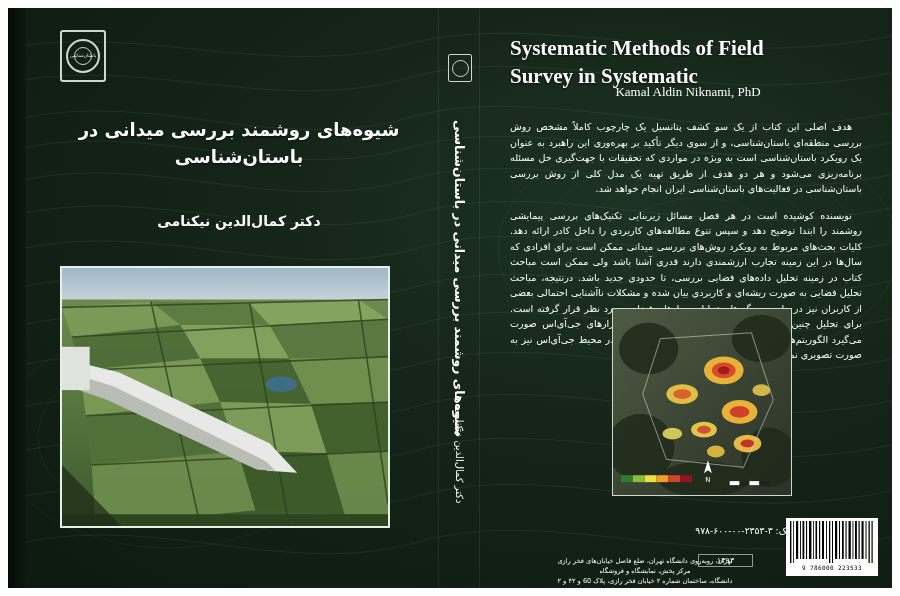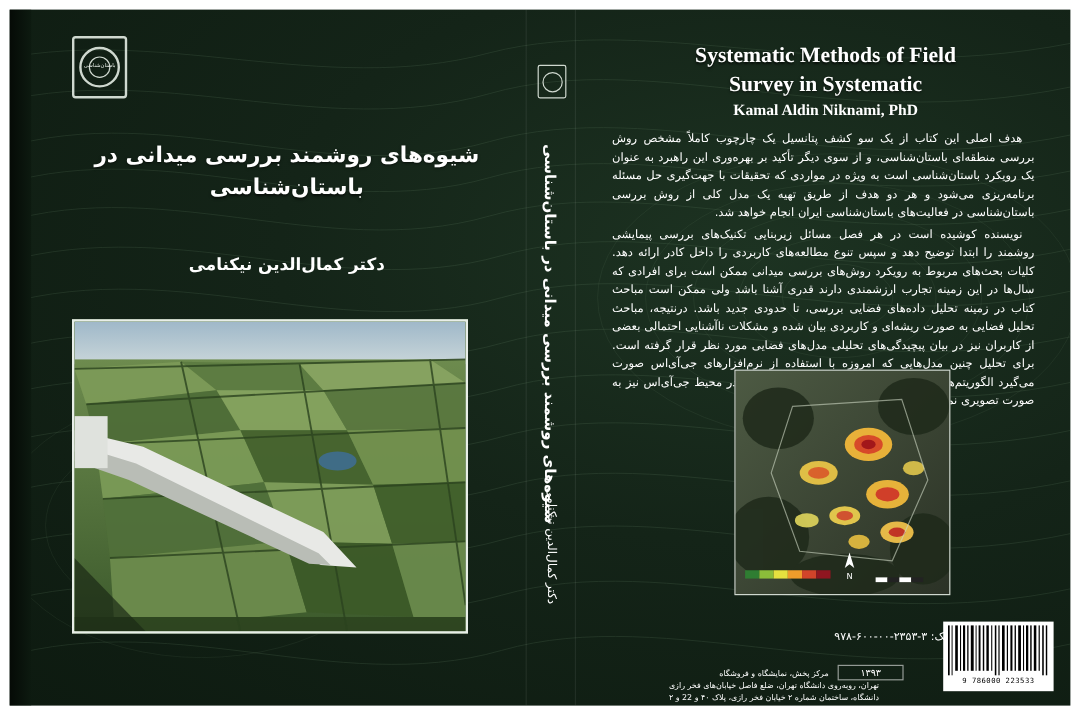--- a/index.html
+++ b/index.html
@@ -166,51 +166,50 @@
   .front-cover {
     position: absolute;
     left: 472px; top: 0;
     width: 412px; height: 100%;
   }
 
   .front-title {
     position: absolute;
     left: 30px; top: 26px;
     width: 356px;
-    text-align: center;
     color: #ffffff;
     font-family: "Liberation Serif", serif;
-    font-size: 18px;
+    font-size: 21px;
     font-weight: bold;
     line-height: 1.35;
     text-shadow: 0 1px 2px rgba(0,0,0,.7);
   }
   .front-author {
     position: absolute;
     left: 30px; top: 76px;
     width: 356px;
     text-align: center;
     color: #ffffff;
     font-family: "Liberation Serif", serif;
     font-size: 13px;
-    font-weight: bold;
+    font-weight: normal;
   }
 
   .front-abstract {
     position: absolute;
     left: 30px; top: 100px;
     width: 352px;
     color: #ffffff;
     direction: rtl;
     text-align: justify;
     font-size: 9.6px;
     line-height: 1.62;
     font-family: "DejaVu Sans", sans-serif;
   }
-  .front-abstract p { margin: 0 0 2px 0; text-indent: 10px; }
+  .front-abstract p { margin: 11px 0 2px 0; text-indent: 10px; }
 
   .photo-front {
     position: absolute;
     left: 132px; top: 300px;
     width: 180px; height: 188px;
     border: 1.5px solid #cfd8cf;
     overflow: hidden;
     background: #20281c;
   }
   .photo-front svg { display:block; width:100%; height:100%; }
@@ -458,23 +457,23 @@
             <rect x="30" y="0" width="10" height="4" fill="#222222"></rect>
           </g>
         </svg>
       </div>
 
       <div class="isbn-block" style="left:20px; width:300px;">
         <div>شابک: ۳-۲۳۵۳-۰۰-۶۰۰-۹۷۸</div>
       </div>
 
       <div class="pub-address" style="left:0; width:330px;">
+        <div>تهران، روبه‌روی دانشگاه تهران، ضلع فاصل خیابان‌های فخر رازی</div>
         <div>مرکز پخش، نمایشگاه و فروشگاه</div>
-        <div>تهران، روبه‌روی دانشگاه تهران، ضلع فاصل خیابان‌های فخر رازی</div>
-        <div>دانشگاه، ساختمان شماره ۲ خیابان فخر رازی، پلاک ۴۰ و 22 و ۲</div>
+        <div>دانشگاه، ساختمان شماره ۲ خیابان فخر رازی، پلاک 60 و ۴۲ و ۲</div>
         <div>تلفن: ۶۶۴۱۸۱۷۰ ـ ۶۶۴۰۰۹۲۵ ـ ۶۶۴۱۱۵۶۳ (دفتر) ـ ۶۶۴۸۹۳۸۸ (فروشگاه) ـ نمابر: ۶۶۴۰۹۵۳۸</div>
       </div>
 
       <div class="year-box" style="left:218px; top:546px;">۱۳۹۳</div>
 
       <div class="barcode" style="left:306px;">
         <svg class="bars" viewBox="0 0 86 42" preserveAspectRatio="none">
           <g fill="#000000">
             <rect x="1" y="0" width="1.4" height="42"></rect>
             <rect x="4" y="0" width="0.8" height="42"></rect>

